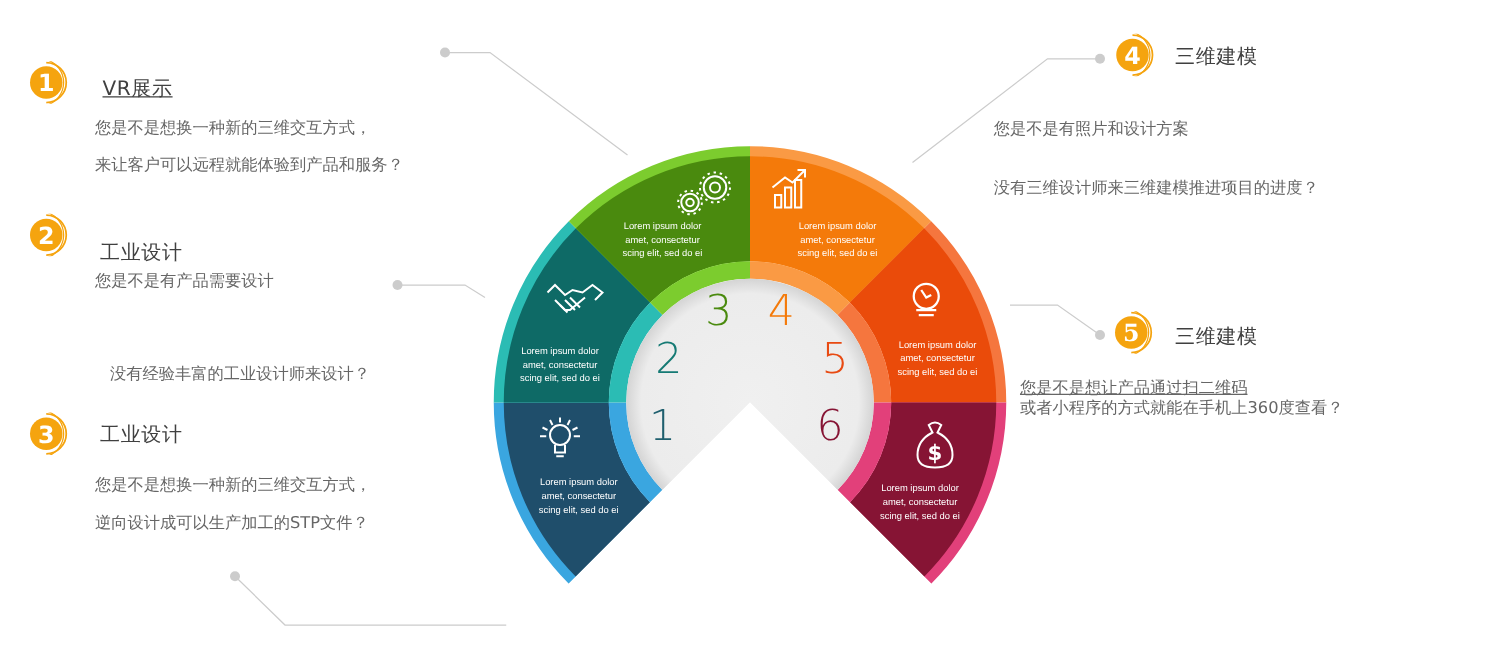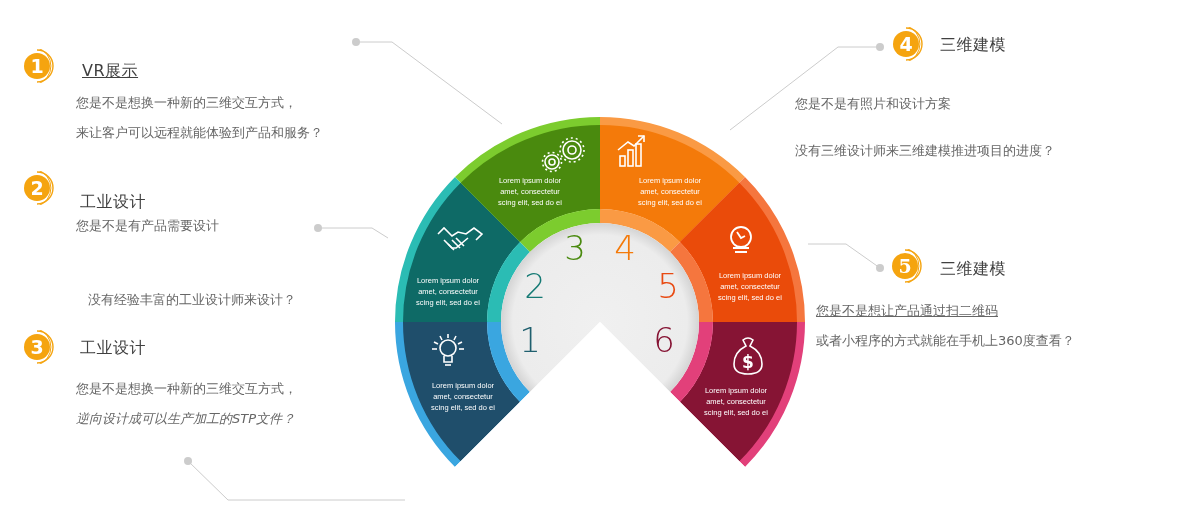--- a/index.html
+++ b/index.html
@@ -166,21 +166,21 @@
 
 <div class="item">
   <svg class="badge" style="left:22px;top:330px;" viewBox="0 0 34 34">
     <circle cx="15" cy="17" r="13" fill="#f5a40f"></circle>
     <path d="M15,1 A16,16 0 0,1 15,33" stroke="#f5a40f" stroke-width="1.4" fill="none"></path>
     <path d="M16,-1 A19,19 0 0,1 16,35" stroke="#f5a40f" stroke-width="1" fill="none"></path>
     <text x="15" y="24" text-anchor="middle" fill="#fff" font-size="19" font-weight="bold" font-family="DejaVu Sans, sans-serif">3</text>
   </svg>
   <div class="item-title" style="left:80px;top:338px;">工业设计</div>
   <div class="item-desc" style="left:76px;top:374px;">您是不是想换一种新的三维交互方式，</div>
-  <div class="item-desc" style="left:76px;top:404px;font-style:italic;">逆向设计成可以生产加工的STP文件？</div>
+  <div class="item-desc" style="left:76px;top:404px;">逆向设计成可以生产加工的STP文件？</div>
 </div>
 
 <div class="item">
   <svg class="badge" style="left:891px;top:27px;" viewBox="0 0 34 34">
     <circle cx="15" cy="17" r="13" fill="#f5a40f"></circle>
     <path d="M15,1 A16,16 0 0,1 15,33" stroke="#f5a40f" stroke-width="1.4" fill="none"></path>
     <path d="M16,-1 A19,19 0 0,1 16,35" stroke="#f5a40f" stroke-width="1" fill="none"></path>
     <text x="15" y="24" text-anchor="middle" fill="#fff" font-size="19" font-weight="bold" font-family="DejaVu Sans, sans-serif">4</text>
   </svg>
   <div class="item-title" style="left:940px;top:35px;">三维建模</div>
@@ -190,14 +190,14 @@
 
 <div class="item">
   <svg class="badge" style="left:890px;top:249px;" viewBox="0 0 34 34">
     <circle cx="15" cy="17" r="13" fill="#f5a40f"></circle>
     <path d="M15,1 A16,16 0 0,1 15,33" stroke="#f5a40f" stroke-width="1.4" fill="none"></path>
     <path d="M16,-1 A19,19 0 0,1 16,35" stroke="#f5a40f" stroke-width="1" fill="none"></path>
     <text x="15" y="24" text-anchor="middle" fill="#fff" font-size="19" font-weight="bold" font-family="DejaVu Serif, serif">5</text>
   </svg>
   <div class="item-title" style="left:940px;top:259px;">三维建模</div>
   <div class="item-desc" style="left:816px;top:296px;text-decoration:underline;">您是不是想让产品通过扫二维码</div>
-  <div class="item-desc" style="left:816px;top:326px;">或者小程序的方式就能在手机上360度查看？</div>
+  <div class="item-desc" style="left:816px;top:312px;">或者小程序的方式就能在手机上360度查看？</div>
 </div>
 
 </body></html>

